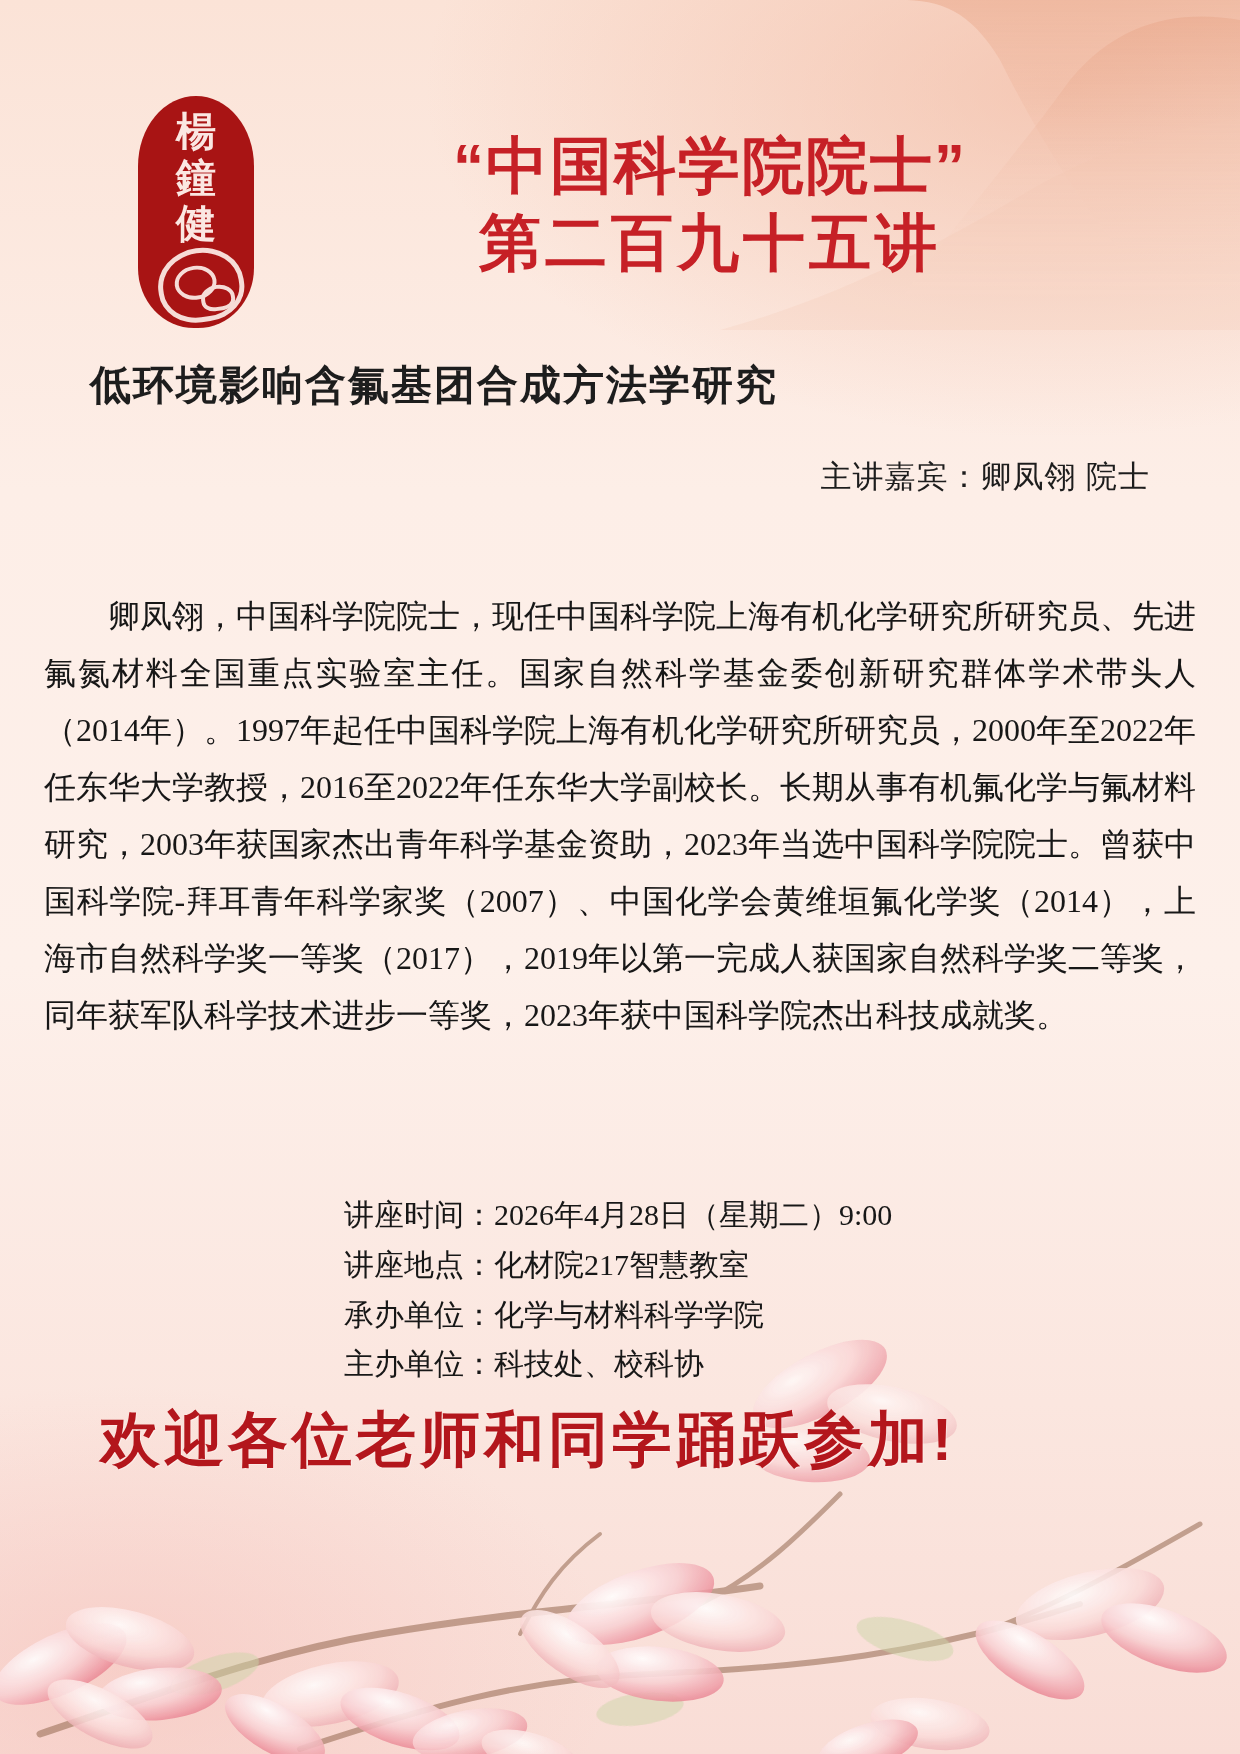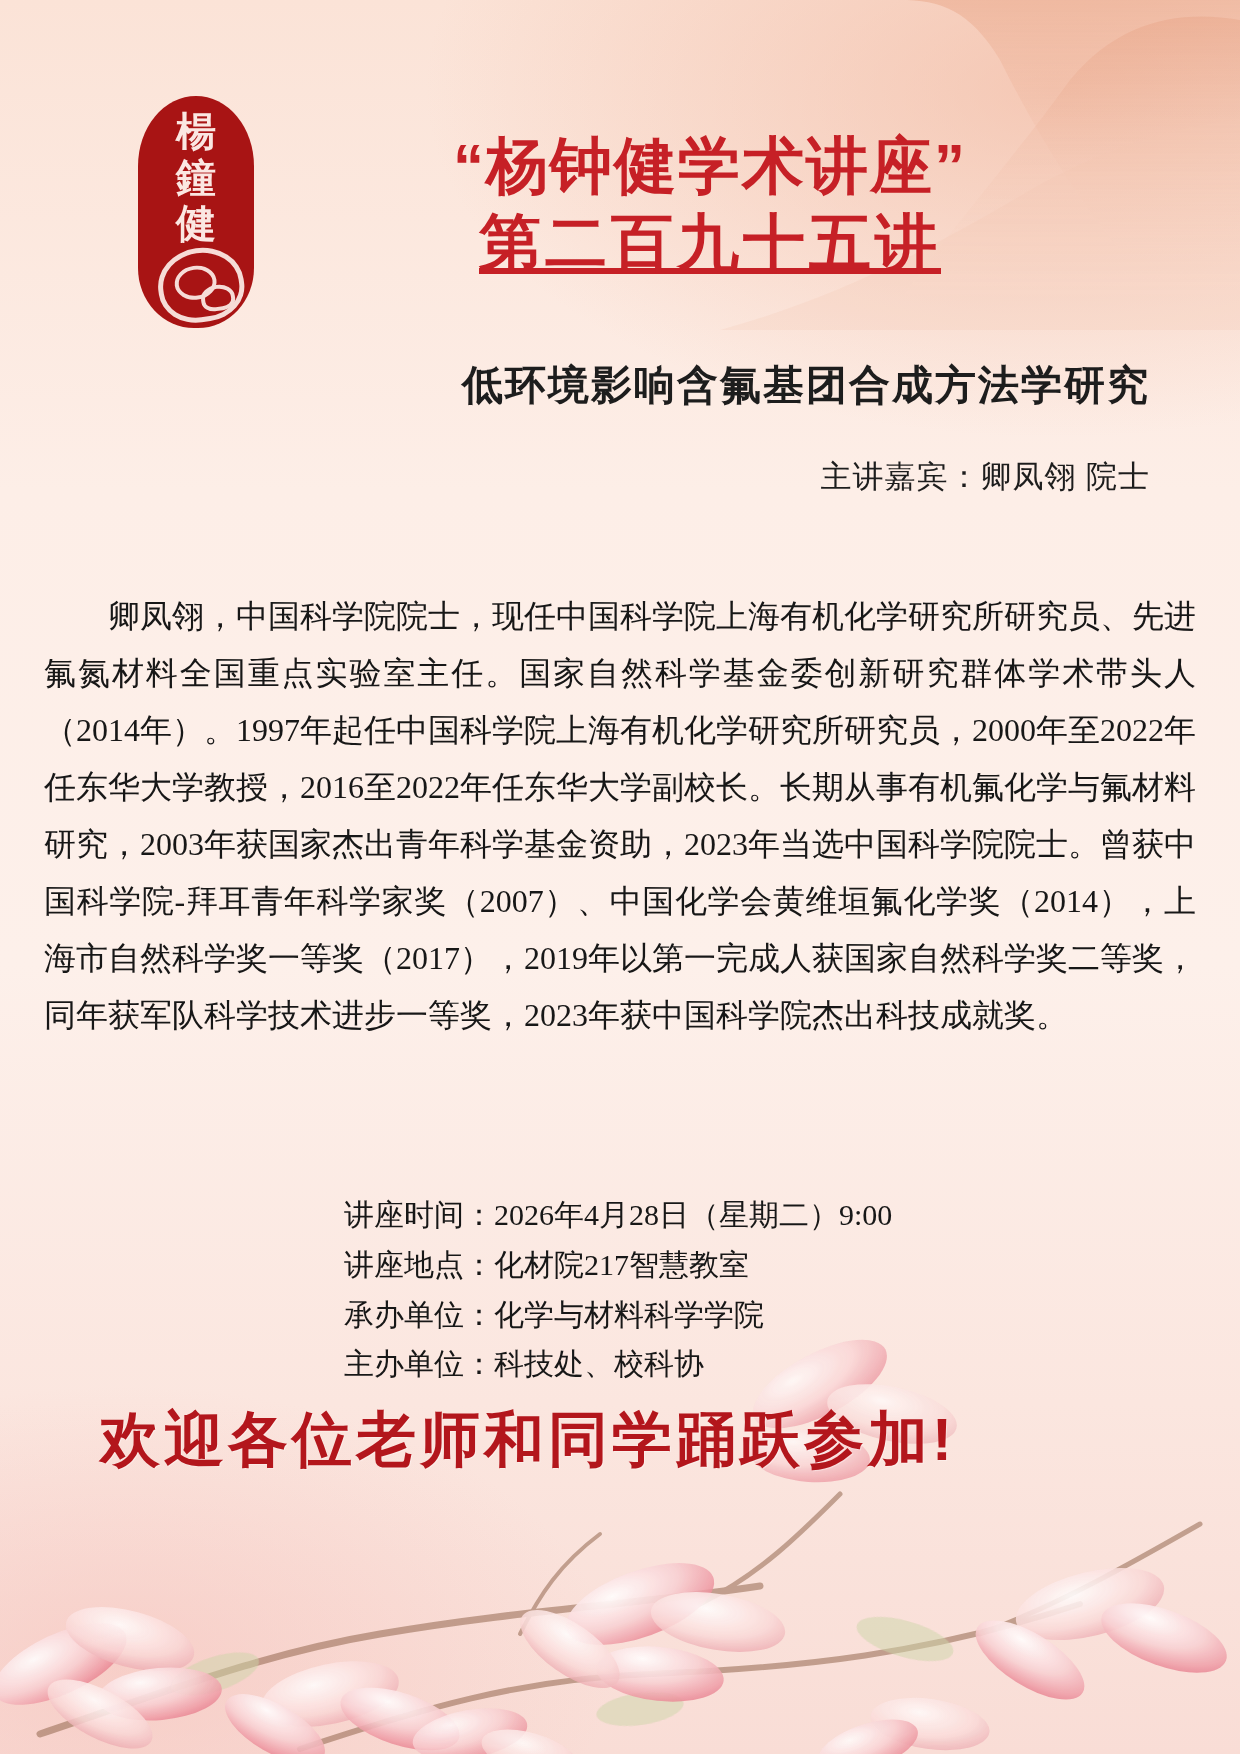--- a/index.html
+++ b/index.html
@@ -108,28 +108,27 @@
     line-height: 1.15;
     font-family: "Liberation Sans", sans-serif;
   }
   .title-line2 {
     font-size: 62px;
     font-weight: bold;
     color: #c62026;
     letter-spacing: 4px;
     line-height: 1.35;
     font-family: "Liberation Sans", sans-serif;
-    text-decoration: underline;
   }
 
   .subject {
     position: absolute;
     left: 90px; top: 358px;
     width: 1060px;
-    text-align: right;
+    text-align: left;
     font-size: 41px;
     font-weight: bold;
     color: #1d1d1d;
     letter-spacing: 2px;
     font-family: "Liberation Sans", sans-serif;
   }
 
   .people {
     position: absolute;
     left: 90px; top: 452px;
@@ -207,21 +206,21 @@
   <div class="seal">
     <div class="seal-body">
       <div class="seal-char c1">楊</div>
       <div class="seal-char c2">鐘</div>
       <div class="seal-char c3">健</div>
       <div class="flower"></div>
     </div>
   </div>
 
   <div class="title-block">
-    <div class="title-line1">“杨钟健学术讲座”</div>
+    <div class="title-line1">“中国科学院院士”</div>
     <div class="title-line2">第二百九十五讲</div>
   </div>
 
   <div class="subject">低环境影响含氟基团合成方法学研究</div>
 
   <div class="people">
     <div>主讲嘉宾：卿凤翎  院士</div>
   </div>
 
   <div class="bio">卿凤翎，中国科学院院士，现任中国科学院上海有机化学研究所研究员、先进氟氮材料全国重点实验室主任。国家自然科学基金委创新研究群体学术带头人（2014年）。1997年起任中国科学院上海有机化学研究所研究员，2000年至2022年任东华大学教授，2016至2022年任东华大学副校长。长期从事有机氟化学与氟材料研究，2003年获国家杰出青年科学基金资助，2023年当选中国科学院院士。曾获中国科学院-拜耳青年科学家奖（2007）、中国化学会黄维垣氟化学奖（2014），上海市自然科学奖一等奖（2017），2019年以第一完成人获国家自然科学奖二等奖，同年获军队科学技术进步一等奖，2023年获中国科学院杰出科技成就奖。</div>

